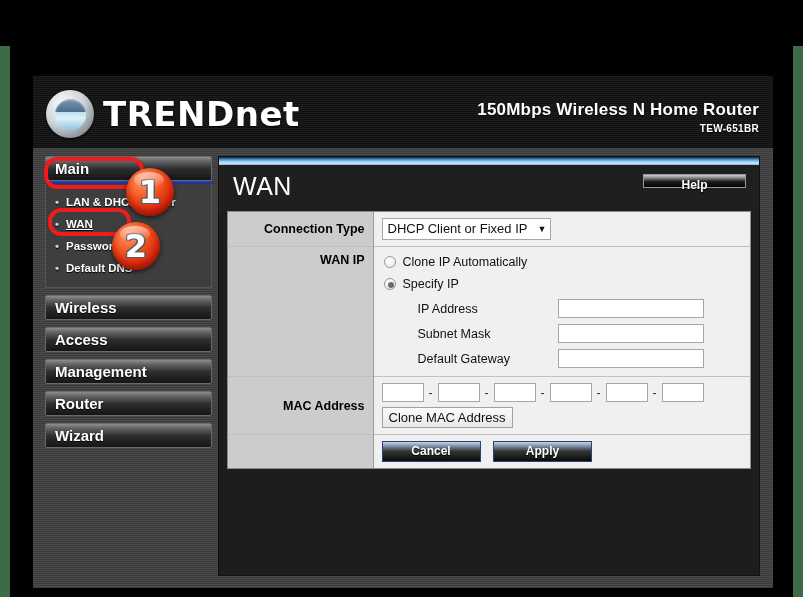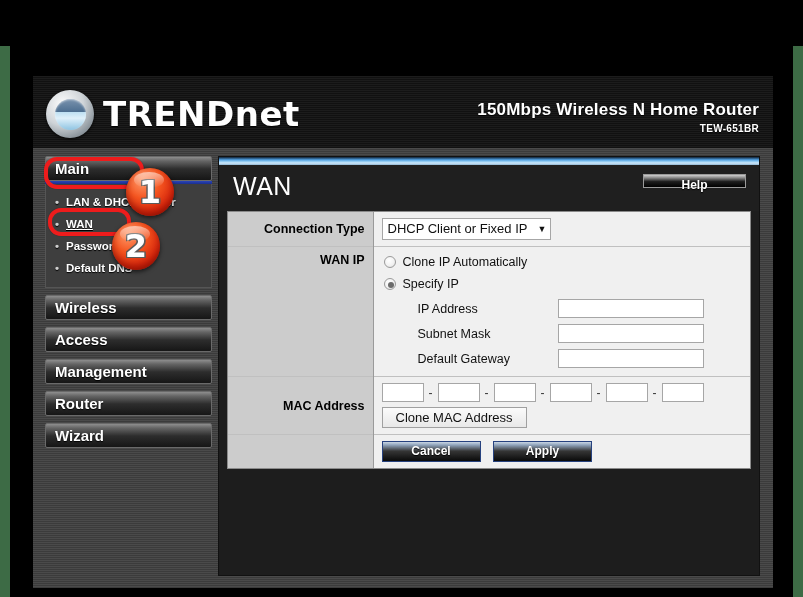--- a/index.html
+++ b/index.html
@@ -250,21 +250,21 @@
   .ip-name { width: 140px; font-size: 12.5px; color: #111; }
 
   .mac-line { display: flex; align-items: center; gap: 5px; margin-bottom: 5px; }
   .mac-sep { font-size: 12px; color: #333; }
   .btn-plain {
     border: 1px solid #a0a0a0;
     background: linear-gradient(to bottom, #fbfbfb, #e8e8e8);
     font-family: "Liberation Sans", sans-serif;
     font-size: 13px;
     color: #111;
-    padding: 2px 13px;
+    padding: 2px 6px;
     cursor: pointer;
   }
 
   .action-row { padding: 5px 6px 5px 8px; }
   .btn-3d {
     display: inline-block;
     width: 99px; height: 21px;
     margin-right: 9px;
     border: 1px solid #27427f;
     background: linear-gradient(to bottom, #c9d6e4 0%, #8fa3bb 16%, #353535 48%, #0a0a0a 100%);

